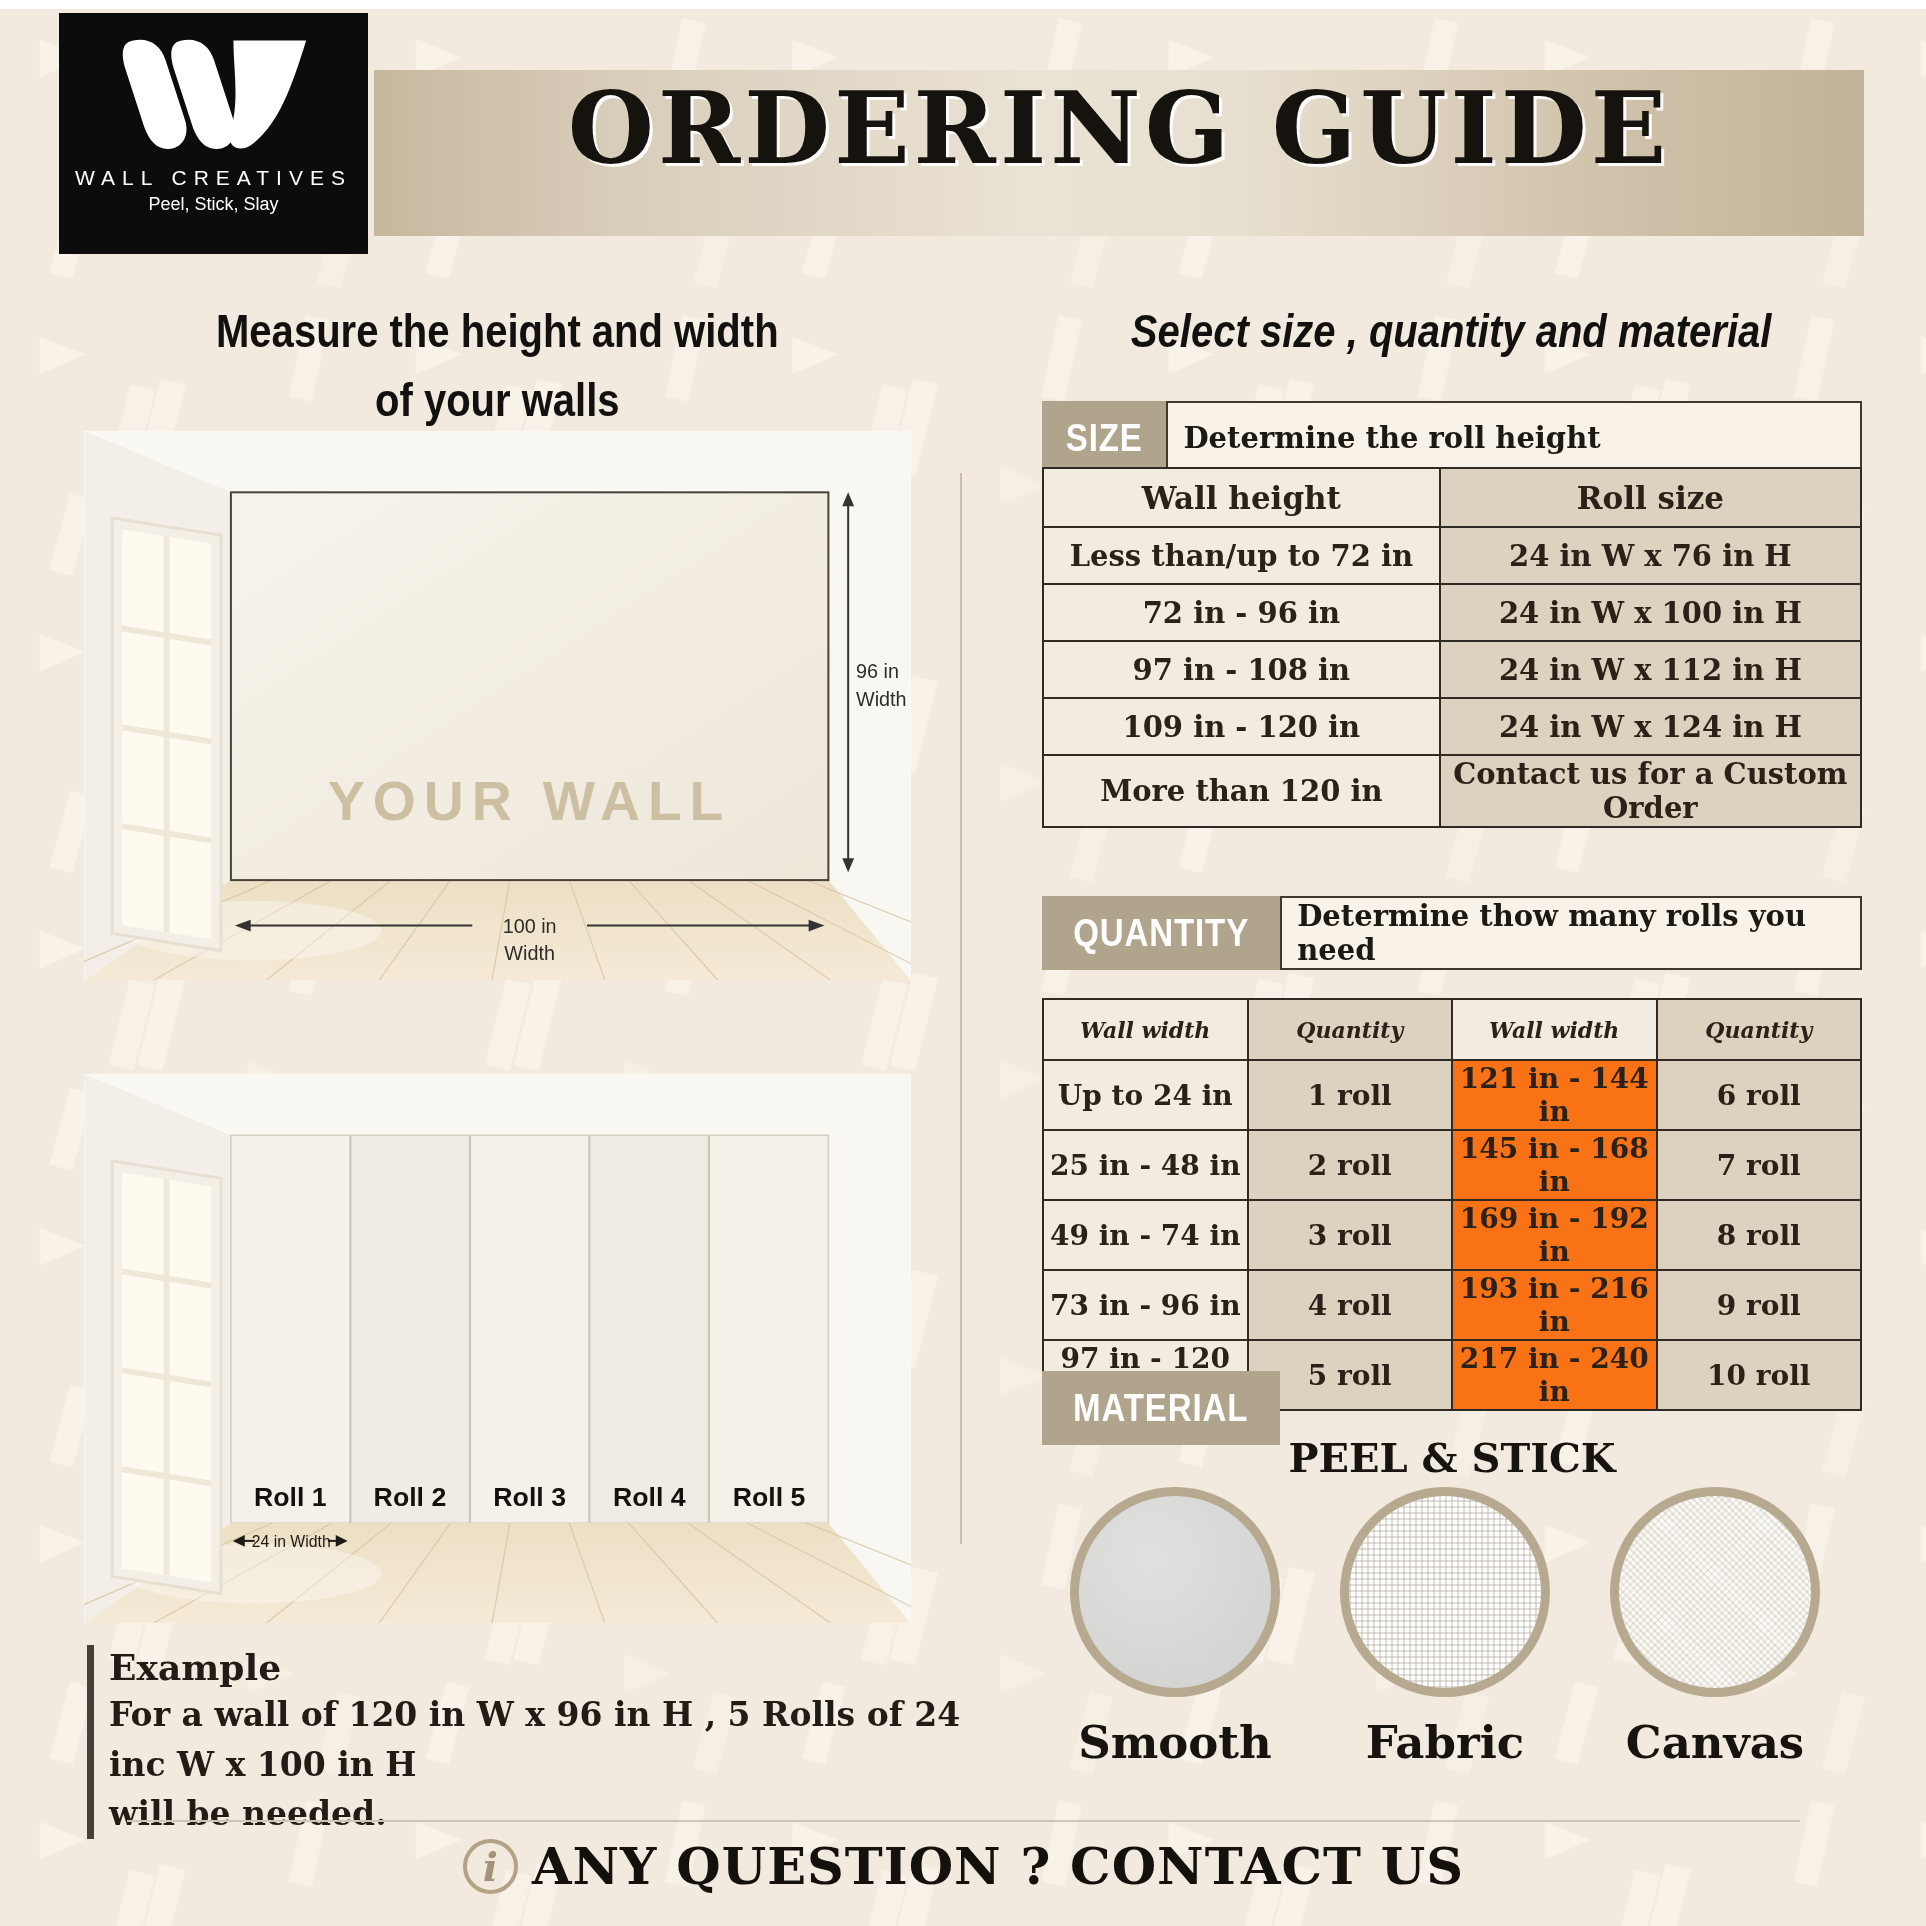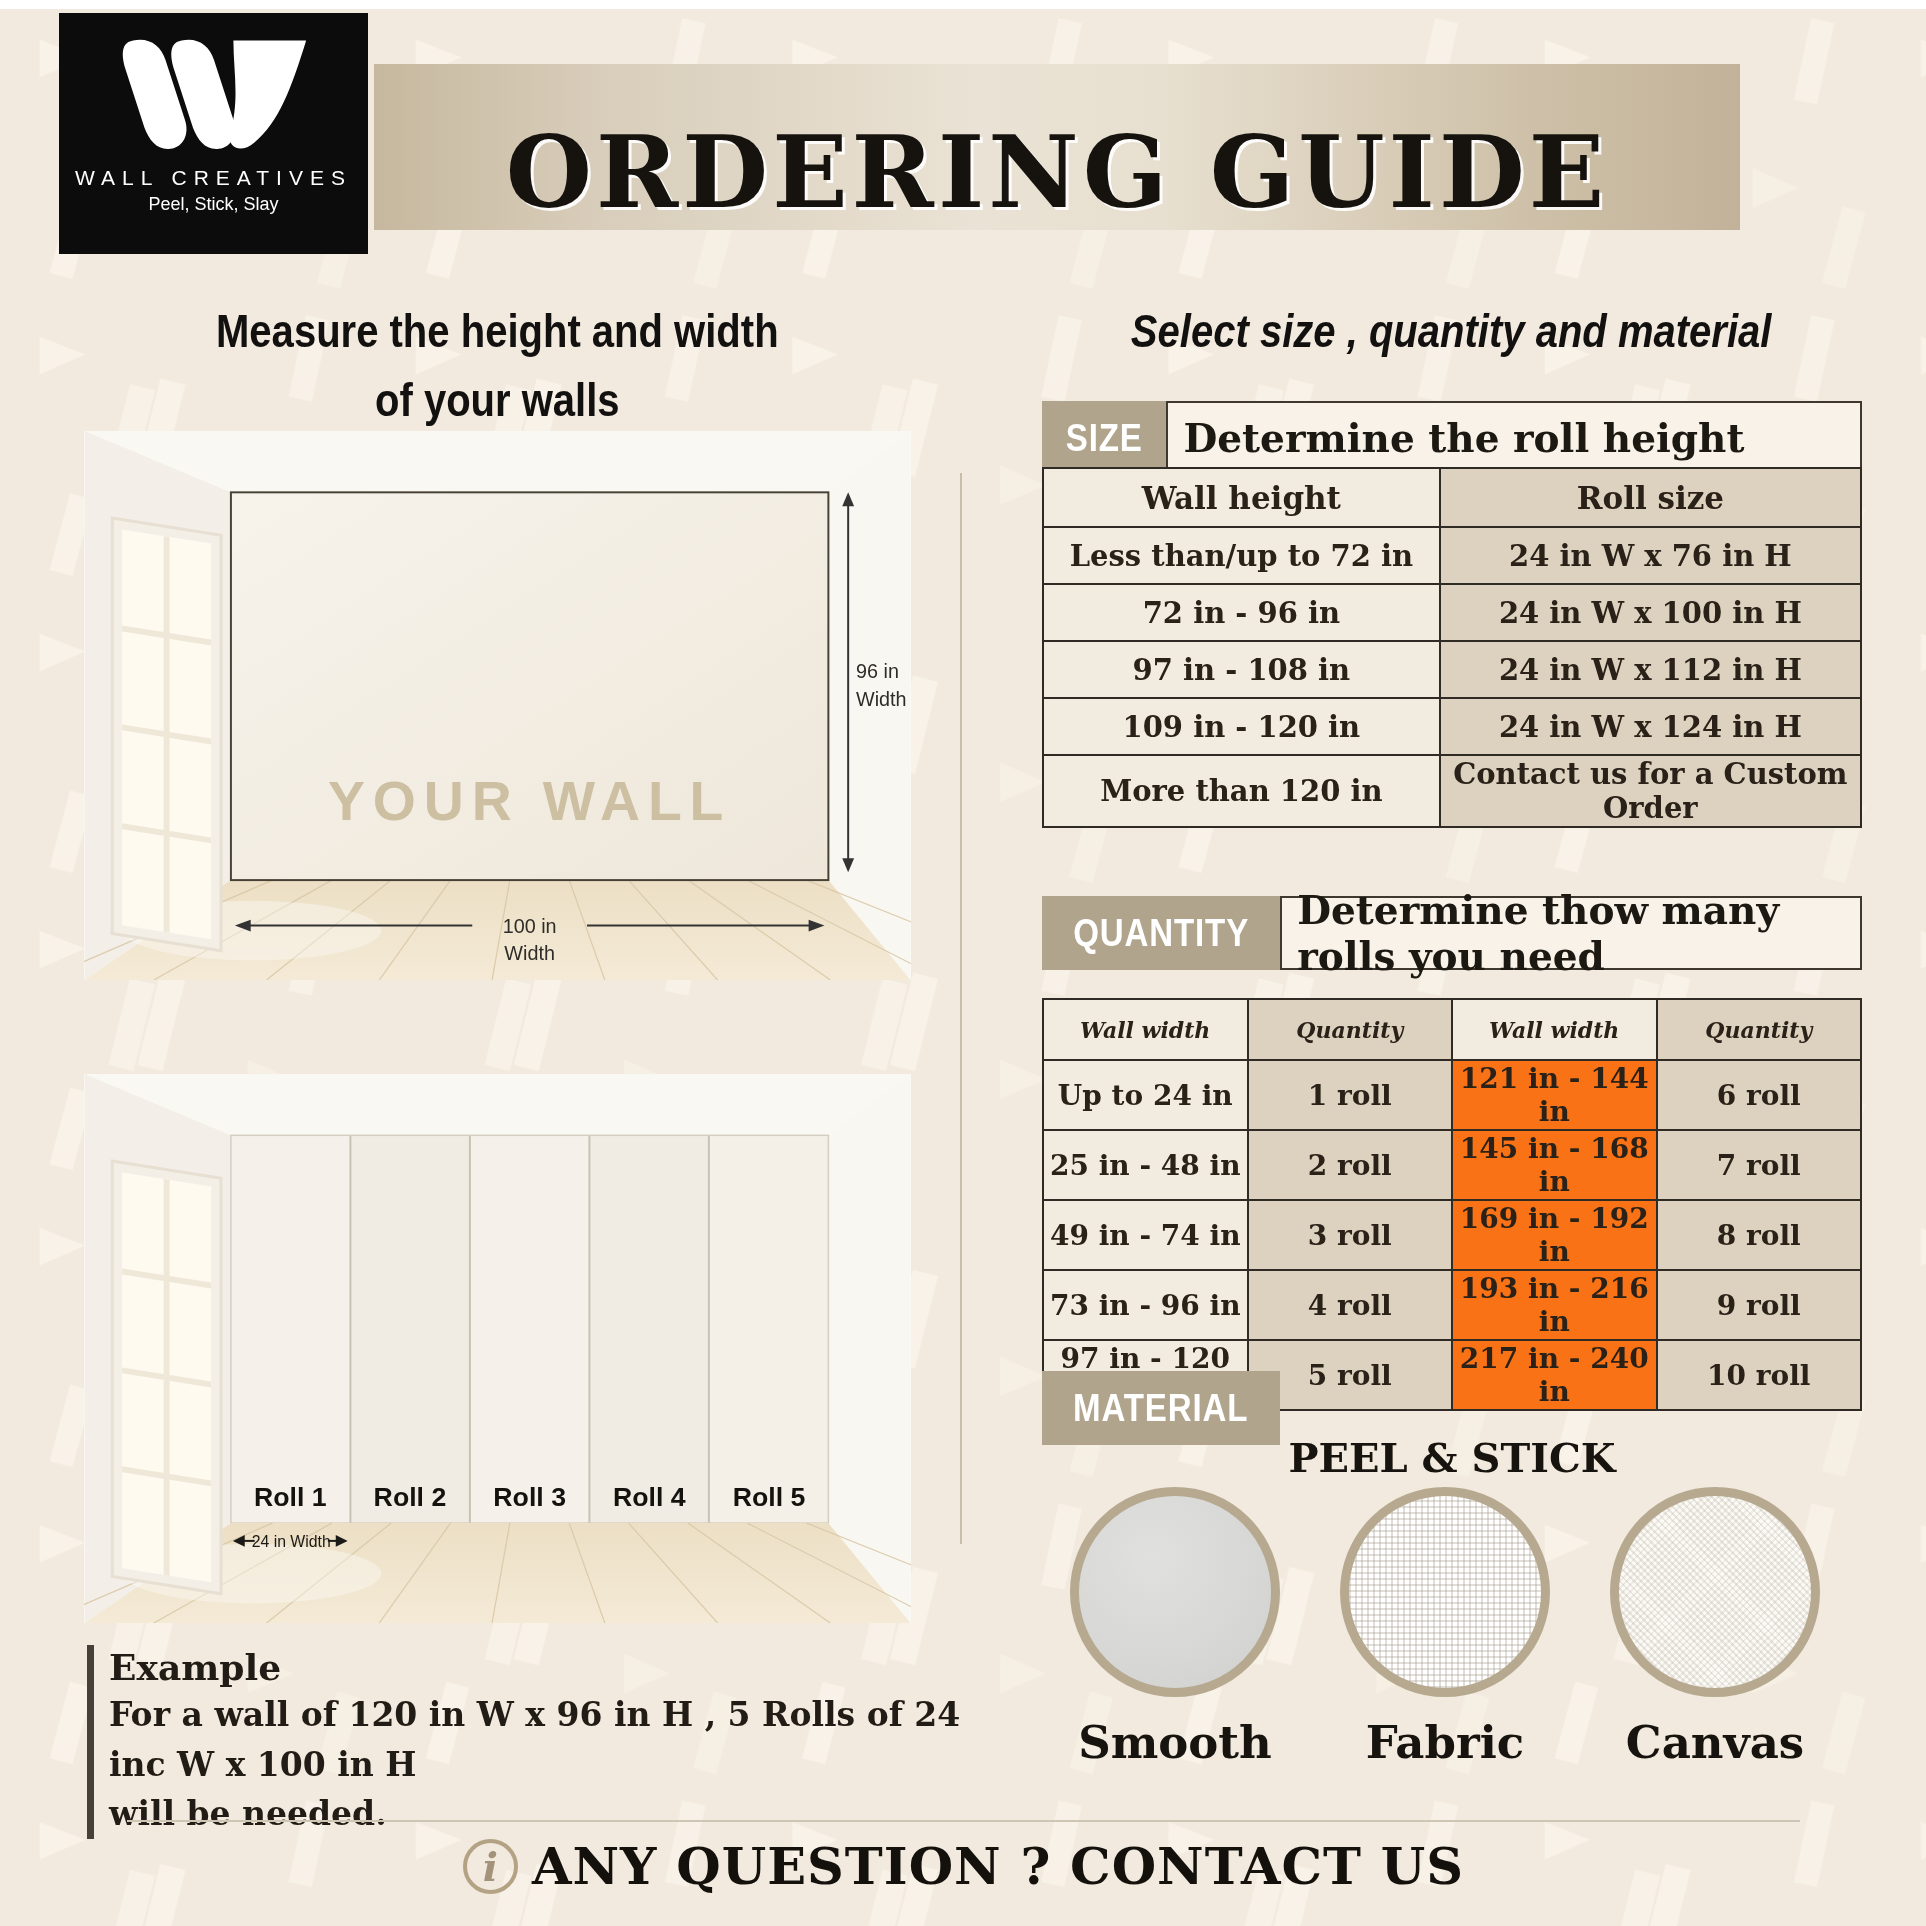--- a/index.html
+++ b/index.html
@@ -10,43 +10,43 @@
   #watermark{left:0;top:0;width:1927px;height:1927px;z-index:0;}
   
   .top-strip{left:0;top:0;width:1927px;height:9px;background:#ffffff;z-index:3;}
   
   .logo-box{left:59px;top:13px;width:309px;height:241px;background:#0c0c0c;z-index:4;
             display:flex;flex-direction:column;align-items:center;}
   .logo-box svg{margin-top:22px;}
   .brand-name{color:#fff;font-size:21px;letter-spacing:7px;margin-top:10px;font-weight:400;}
   .brand-tagline{color:#fff;font-size:18px;margin-top:4px;}
   
-  .banner{left:374px;top:64px;width:1366px;height:166px;z-index:2;
+  .banner{left:374px;top:70px;width:1490px;height:166px;z-index:2;
           background:linear-gradient(90deg,#c6b89e 0%,#d8cdba 16%,#eae2d4 44%,#e7dfcf 58%,#cfc1a9 84%,#c2b299 100%);
-          display:flex;align-items:flex-end;justify-content:center;}
+          display:flex;align-items:flex-start;justify-content:center;}
   .banner h1{margin:0;font-family:"DejaVu Serif",serif;font-weight:700;font-size:99px;
              letter-spacing:4px;color:#16120d;text-shadow:3px 3px 0 rgba(255,255,255,.9);}
   
   .col-heading{z-index:2;text-align:center;font-weight:700;font-size:46px;color:#121110;line-height:1.5;}
   .condensed{display:inline-block;transform:scaleX(.87);transform-origin:50% 50%;}
   
   .room{z-index:2;background:#fdfbf7;}
   
   .example{left:87px;top:1645px;width:871px;z-index:2;border-left:7px solid #45403a;padding-left:15px;
            font-family:"DejaVu Serif",serif;font-weight:700;color:#211c15;}
   .example .ex-title{font-size:36px;line-height:1.25;}
   .example .ex-line{font-size:33px;line-height:1.5;}
   
   .v-divider{left:960px;top:473px;width:2px;height:1071px;background:#b3a68f;opacity:.65;z-index:1;}
   
   .strip{left:1042px;width:820px;height:74px;display:flex;z-index:2;}
   .strip-badge{background:#b1a48c;color:#ffffff;display:flex;align-items:center;justify-content:center;
                padding:0 18px;font-weight:700;font-size:38px;letter-spacing:1px;}
   .strip-title{flex:1;background:#f8f2e9;border:2px solid #3e382e;display:flex;align-items:center;
-               padding-left:15px;font-family:"DejaVu Serif",serif;font-weight:700;font-size:39px;color:#1c1812;}
+               padding-left:15px;font-family:"DejaVu Serif",serif;font-weight:700;font-size:29px;color:#1c1812;}
   
   table{border-collapse:collapse;width:820px;z-index:2;position:absolute;left:1042px;
         font-family:"DejaVu Serif",serif;font-weight:700;color:#2a2118;}
   th,td{border:2px solid #2f2a23;text-align:center;vertical-align:middle;}
   .size-table th{height:55px;font-size:31px;}
   .size-table td{height:53px;font-size:29px;}
   .qty-table th{height:57px;font-size:22px;font-style:italic;}
   .qty-table td{height:56px;font-size:28px;}
   .c-light{background:#f2ebdf;}
   .c-dark{background:#ddd2bf;}

